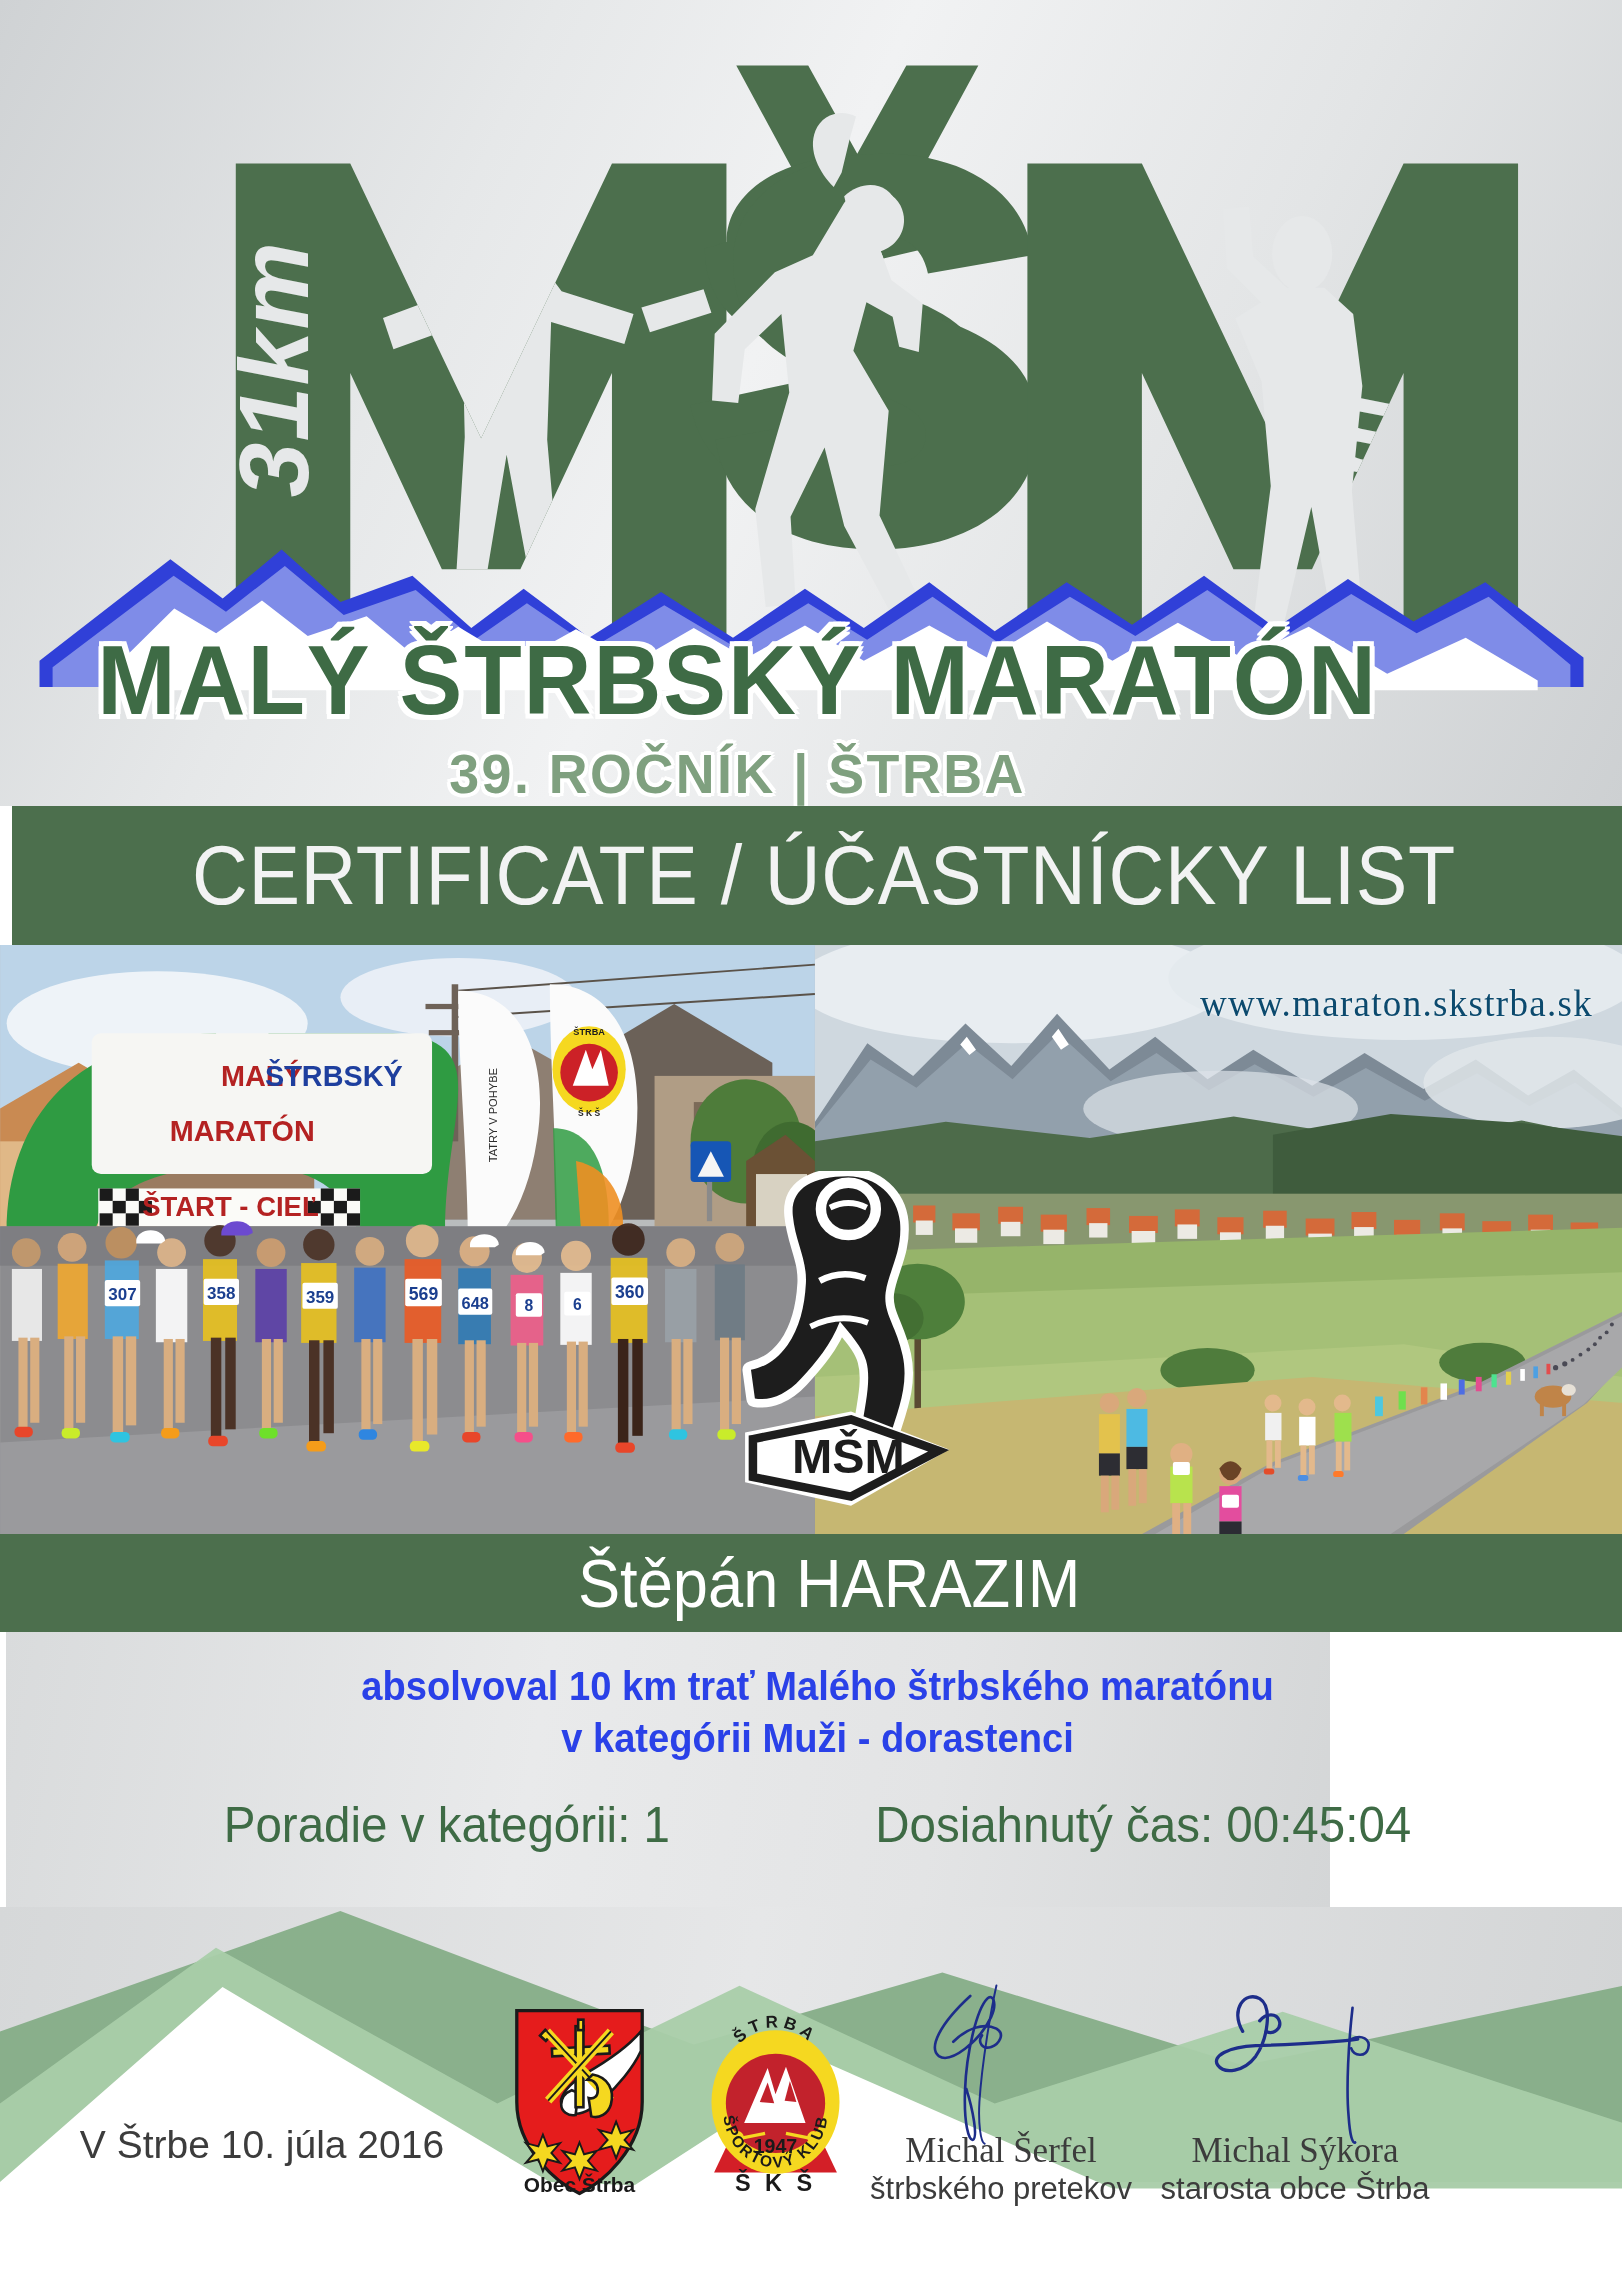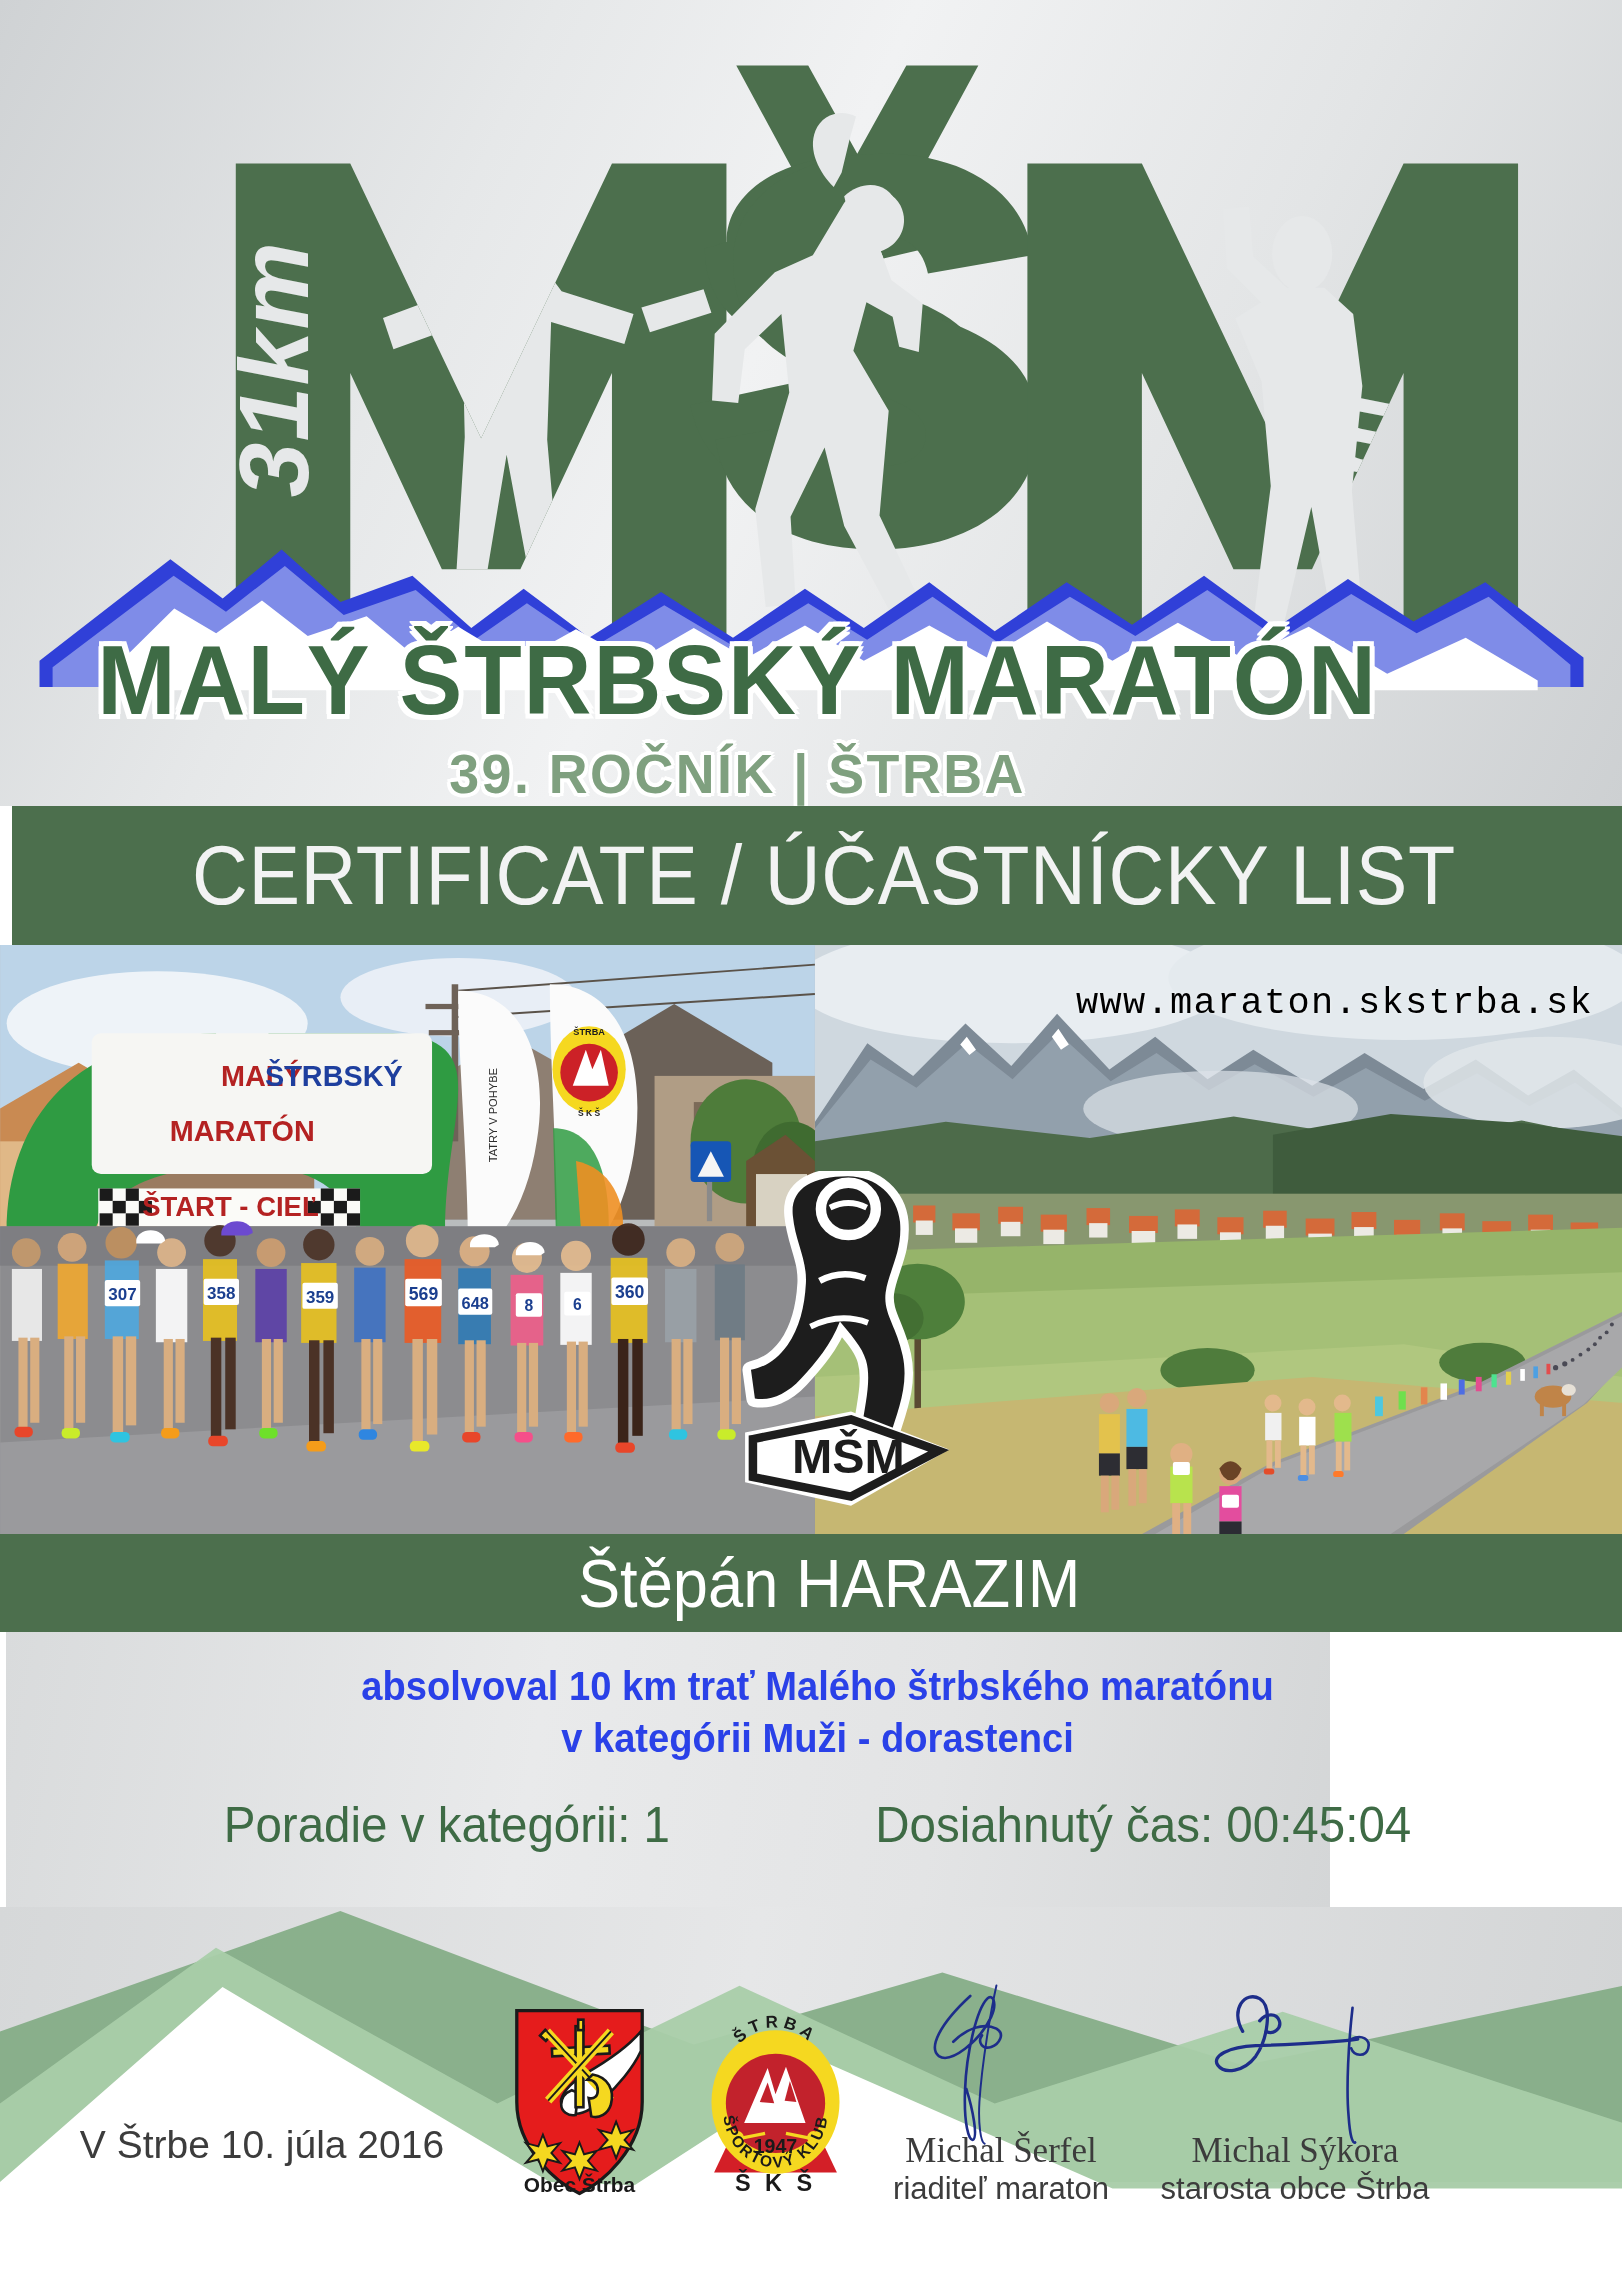--- a/index.html
+++ b/index.html
@@ -36,22 +36,22 @@
   .photo-strip{
     position:absolute;left:0;top:945px;width:1623px;height:589px;
     display:flex;overflow:hidden;background:#6b7a6b;
   }
   .photo{position:relative;overflow:hidden;}
   .photo-left{width:815px;height:589px;background:#b9bcbd;}
   .photo-right{width:808px;height:589px;background:#9fb1a6;}
   .ph-svg{position:absolute;left:0;top:0;}
   .site-url{
     position:absolute;right:30px;top:37px;
-    color:#000000;font-size:37px;letter-spacing:1.3px;
-    font-family:Liberation Mono, monospace;
+    color:#0c4a6e;font-size:37px;letter-spacing:1.3px;
+    font-family:Liberation Serif, serif;
     text-shadow:0 0 3.9px rgba(255,255,255,.55);
     z-index:8;
   }
   .msm-badge{position:absolute;left:733px;top:1171px;width:236px;height:340px;z-index:9;}
 
   
   .name-band{
     position:absolute;left:0;top:1534px;width:1623px;height:98px;
     background:#4c6f4d;display:flex;align-items:center;justify-content:center;padding-left:18px;
   }
@@ -652,21 +652,21 @@
       <text x="120" y="286" text-anchor="middle" font-family="Liberation Sans, sans-serif" font-size="36" font-weight="700" fill="#1a1a1a" letter-spacing="6">Š K Š</text>
     </svg>
 
     <div class="sig-block sig-1">
       <svg class="sig-svg" width="216" height="170" viewBox="0 0 330 260">
         <path d="M118 26 C70 70 54 106 70 118 C88 130 132 96 150 58 C160 36 152 22 144 30 C128 46 112 112 110 170 C108 222 116 248 122 246 C130 242 122 200 112 168" fill="none" stroke="#1d2d8a" stroke-width="4" stroke-linecap="round"></path>
         <path d="M92 96 C112 76 138 66 158 76 C172 84 162 100 150 104 C138 108 128 98 136 86" fill="none" stroke="#1d2d8a" stroke-width="4" stroke-linecap="round"></path>
         <path d="M158 10 C150 46 136 126 132 188 C130 222 134 250 140 252" fill="none" stroke="#1d2d8a" stroke-width="3" stroke-linecap="round"></path>
       </svg>
       <div class="sig-name">Michal Šerfel</div>
-      <div class="sig-role">riaditeľ maraton</div>
+      <div class="sig-role">štrbského pretekov</div>
     </div>
 
     <div class="sig-block sig-2">
       <svg class="sig-svg" width="236" height="170" viewBox="0 0 360 260">
         <path d="M100 80 C80 46 104 18 126 30 C146 42 138 92 120 118 C102 142 72 146 62 132 C52 118 78 104 120 102 C180 100 248 96 276 92" fill="none" stroke="#1d2d8a" stroke-width="5" stroke-linecap="round"></path>
         <path d="M126 64 C136 52 152 52 156 64 C160 76 146 86 136 80" fill="none" stroke="#1d2d8a" stroke-width="5" stroke-linecap="round"></path>
         <path d="M268 44 C262 96 258 166 262 210 C264 240 268 252 272 250" fill="none" stroke="#1d2d8a" stroke-width="4" stroke-linecap="round"></path>
         <path d="M266 92 C282 84 296 92 292 106 C288 120 270 118 266 106" fill="none" stroke="#1d2d8a" stroke-width="4" stroke-linecap="round"></path>
       </svg>
       <div class="sig-name">Michal Sýkora</div>

